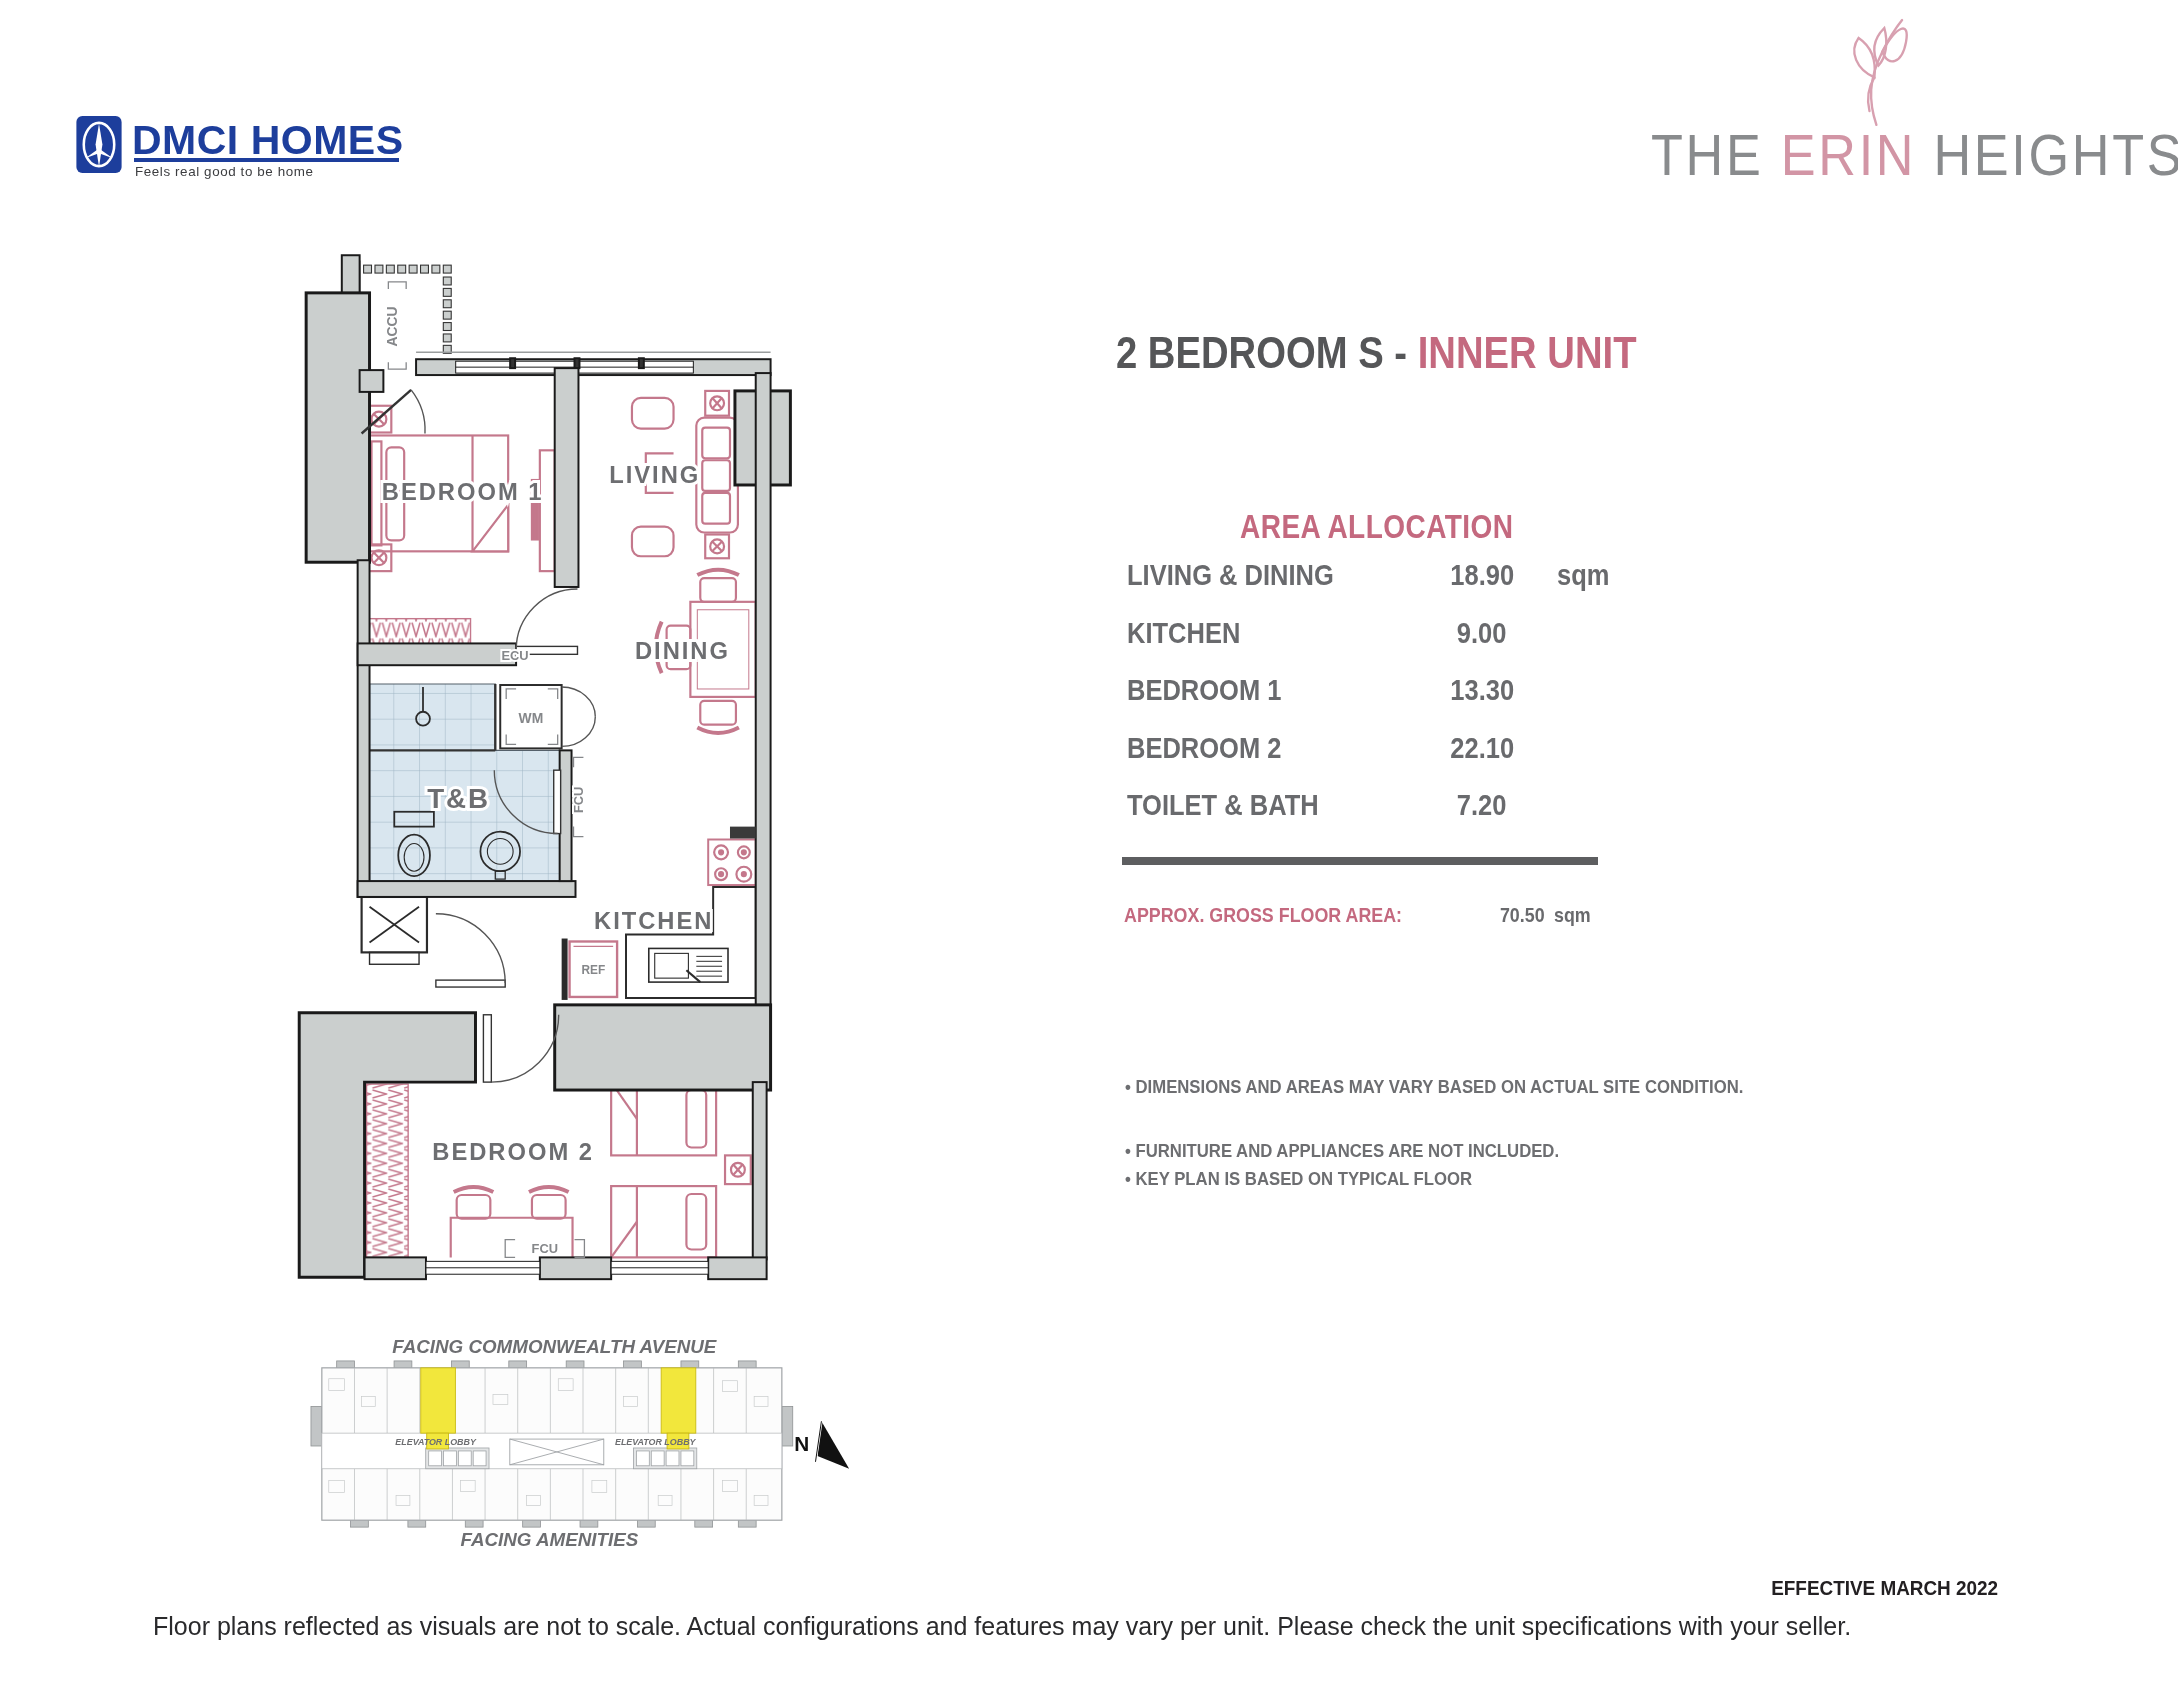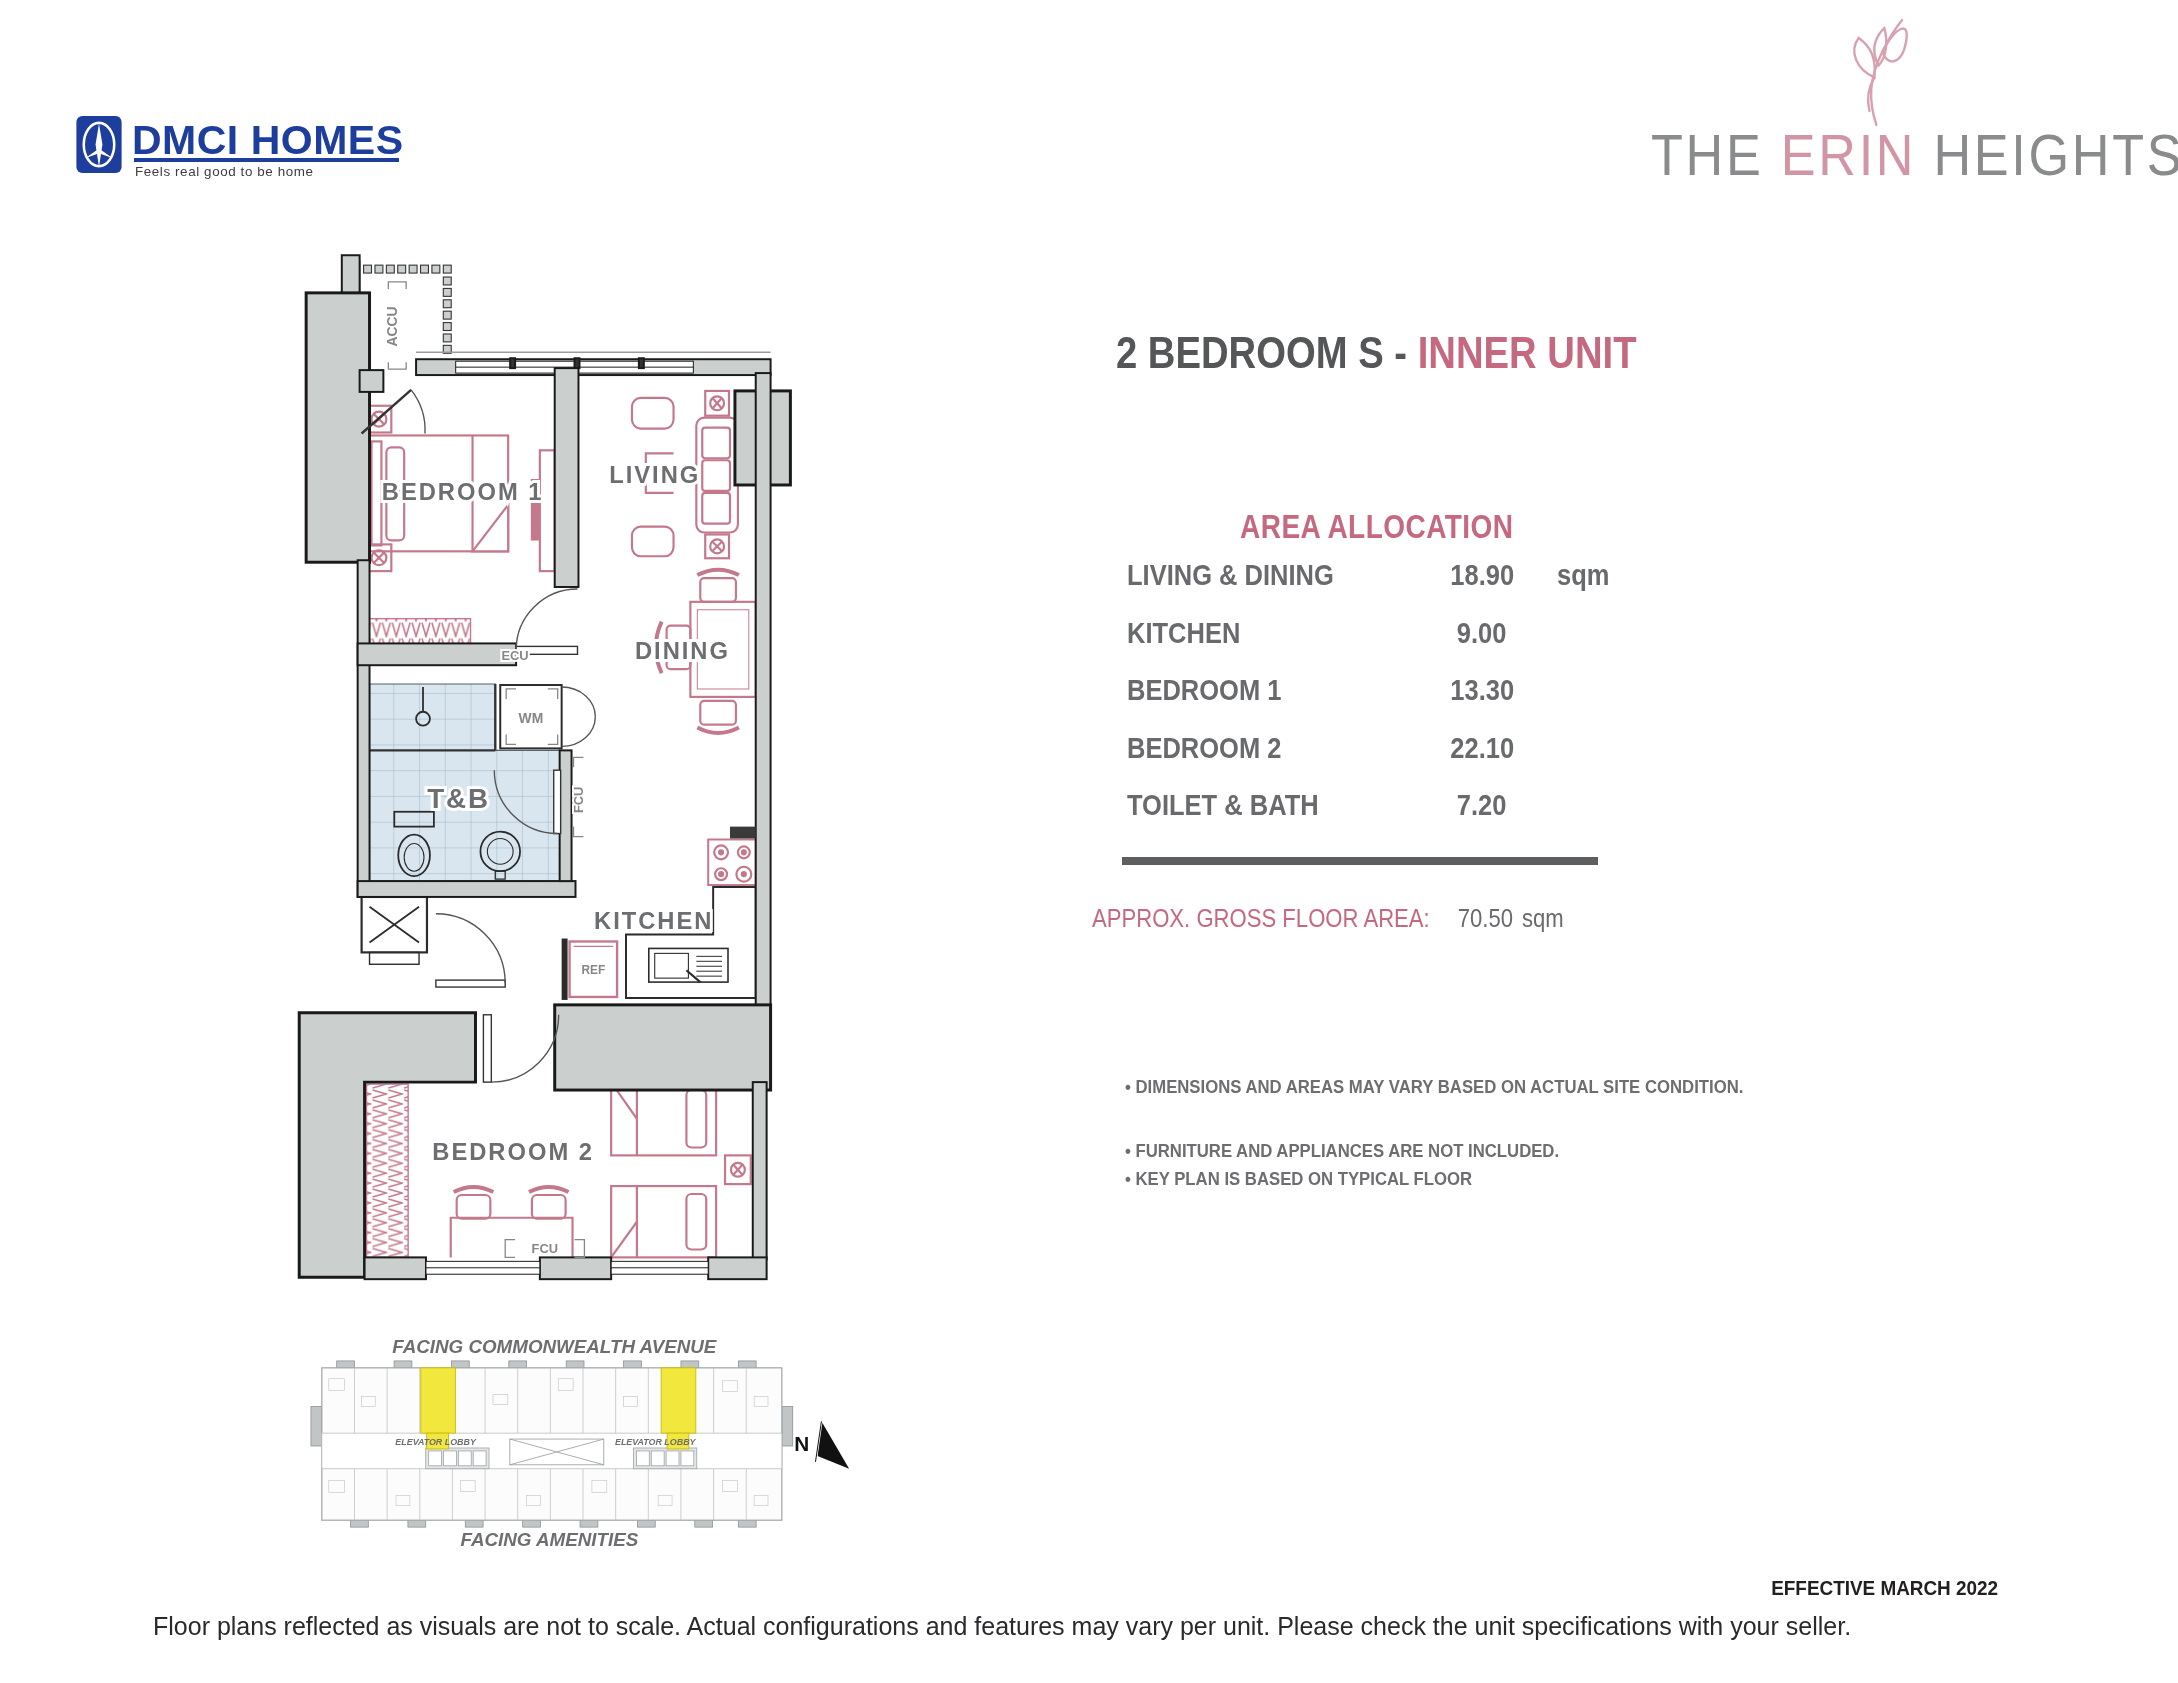--- a/index.html
+++ b/index.html
@@ -17,21 +17,21 @@
   #erin-text{left:1651px;top:121px;font-size:58px;color:#898b8d;letter-spacing:3px;}
   #erin-text .erin{color:#d295a5;}
   
   #unit-title{left:1030px;top:327px;width:693px;text-align:center;font-size:45px;font-weight:bold;color:#555658;}
   #unit-title .hl{color:#c4697f;}
   #area-heading{left:1030px;top:461px;width:693px;text-align:center;font-size:33px;font-weight:bold;color:#c4697f;letter-spacing:0.5px;margin-top:47px;}
   .arow{left:1127px;height:36px;font-size:30px;font-weight:bold;color:#696a6d;}
   .arow .num{position:absolute;left:279px;width:142px;text-align:center;}
   .arow .unitl{position:absolute;left:430px;}
   #divider{left:1122px;top:857px;width:476px;height:8px;background:#5d5e60;}
-  #gross-row{left:1092px;top:903px;font-size:26px;font-weight:normal;}
+  #gross-row{left:1124px;top:903px;font-size:21px;font-weight:bold;}
   #gross-row .glabel{color:#c4697f;}
   #gross-row .num{position:absolute;left:279px;width:142px;text-align:right;color:#696a6d;}
   #gross-row .unitl{position:absolute;left:430px;color:#696a6d;}
   .note{left:1125px;font-size:19px;font-weight:bold;color:#6d6e71;}
   #effective{right:180px;top:1576px;font-size:21px;font-weight:bold;color:#232022;text-align:right;}
   #disclaimer{left:153px;top:1612px;width:1960px;text-align:left;font-size:25px;color:#2a2a2c;}
   
   .roomlbl{font-family:"Liberation Sans",sans-serif;font-weight:bold;fill:#6d6e71;letter-spacing:2px;
            paint-order:stroke;stroke:#ffffff;stroke-width:6px;}
   .smalllbl{font-family:"Liberation Sans",sans-serif;fill:#85878a;font-weight:bold;

